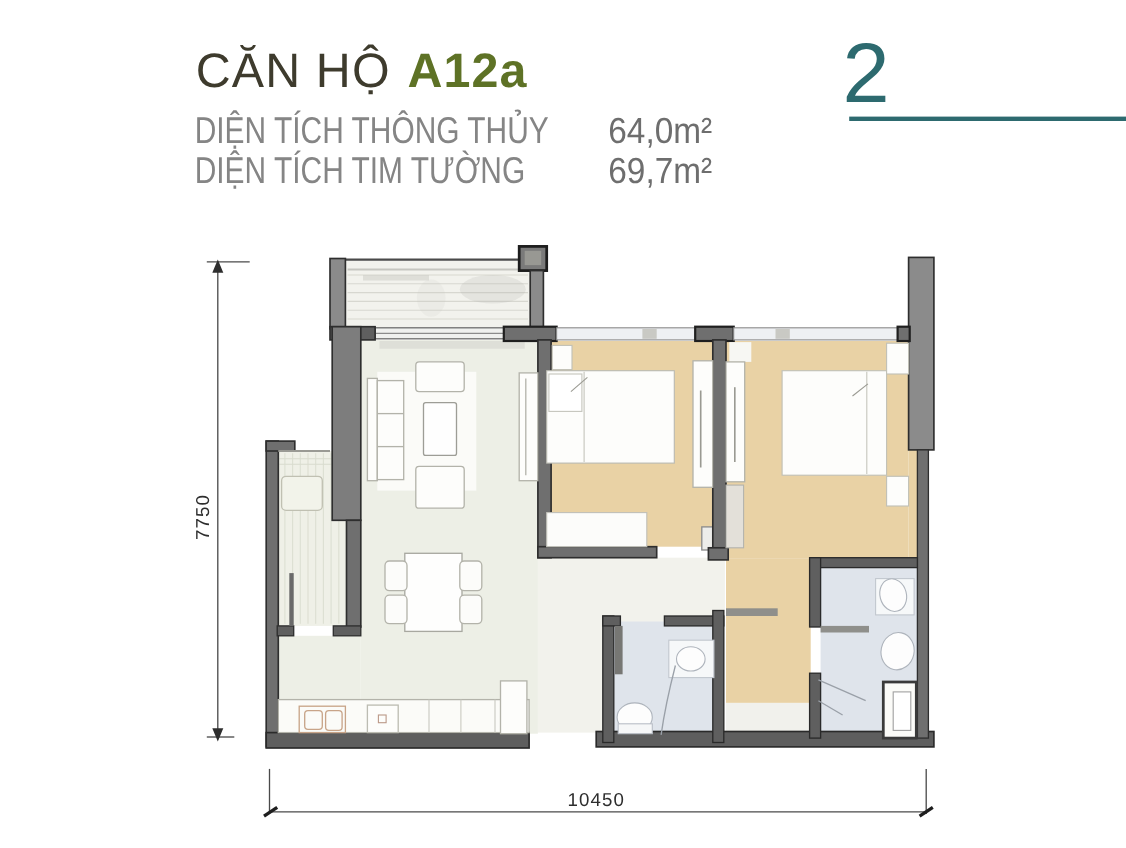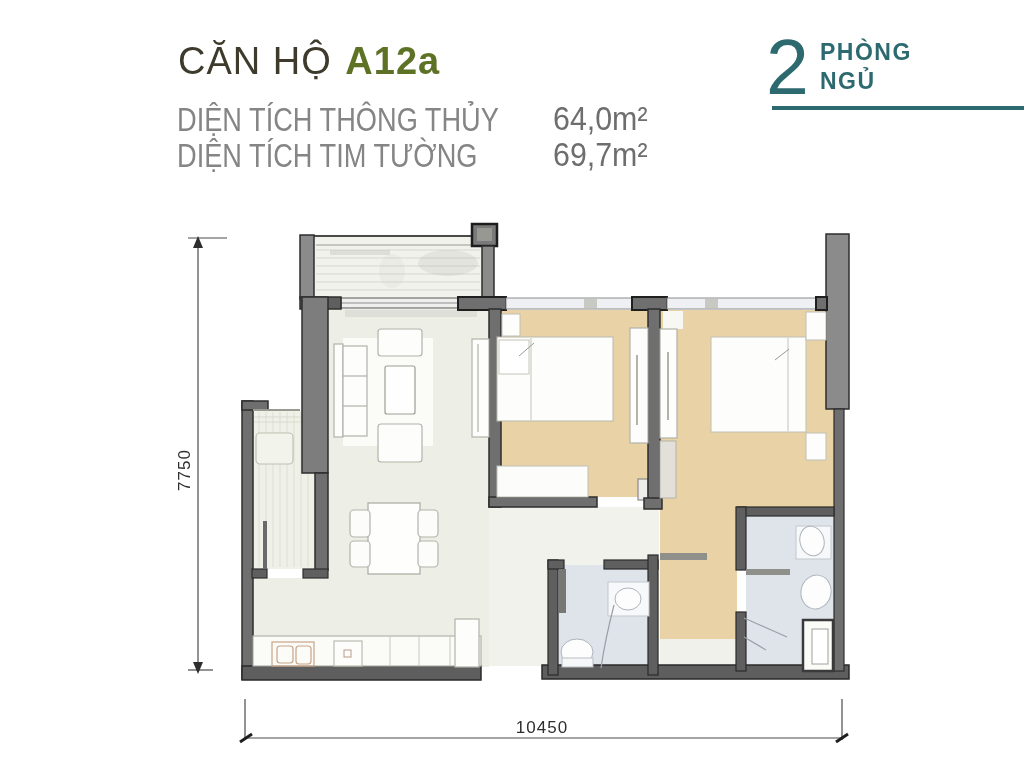--- a/index.html
+++ b/index.html
@@ -4,33 +4,32 @@
 <style>
   html,body{margin:0;padding:0;background:#ffffff;}
   .page{position:relative;width:1024px;height:771px;background:#ffffff;overflow:hidden;
         font-family:"Liberation Sans", sans-serif;}
   .abs{position:absolute;}
 </style>
 </head>
 <body>
 <div class="page">
 
-  <div class="abs" style="left:178px;top:40px;font-size:38px;color:#3e3b2d;letter-spacing:1px;">CĂN HỘ <span style="color:#5e7226;font-weight:bold;margin-left:2px;">A12a</span></div>
+  <div class="abs" style="left:178px;top:40px;font-size:44px;color:#3e3b2d;letter-spacing:1px;">CĂN HỘ <span style="color:#5e7226;font-weight:bold;margin-left:2px;">A12a</span></div>
 
   <div class="abs" style="left:177px;top:100px;font-size:34px;color:#858585;letter-spacing:0px;transform:scaleX(0.80);transform-origin:left top;">DIỆN TÍCH THÔNG THỦY</div>
 
   <div class="abs" style="left:553px;top:100px;font-size:33px;color:#6e6e6e;transform:scaleX(0.92);transform-origin:left top;">64,0m²</div>
 
   <div class="abs" style="left:177px;top:136px;font-size:34px;color:#858585;transform:scaleX(0.80);transform-origin:left top;">DIỆN TÍCH TIM TƯỜNG</div>
 
   <div class="abs" style="left:553px;top:136px;font-size:33px;color:#6e6e6e;transform:scaleX(0.92);transform-origin:left top;">69,7m²</div>
 
   <div class="abs" style="left:766px;top:23px;font-size:77px;color:#2d6a6f;">2</div>
 
-  <div class="abs" style="left:820px;top:38px;font-size:23px;line-height:29px;color:#2d6a6f;letter-spacing:1.5px;font-weight:bold;">PHÒNG<br>NGỦ</div>
 
   <div class="abs" style="left:772px;top:106px;width:252px;height:4px;background:#2d6a6f;"></div>
 
   <svg class="abs" style="left:0;top:0;" width="1024" height="771" viewBox="0 0 1024 771">
 
     <g>
       <rect x="328" y="309" width="161" height="358" fill="#edefe6"></rect>
       <rect x="253" y="578" width="75" height="89" fill="#edefe6"></rect>
     </g>
 

